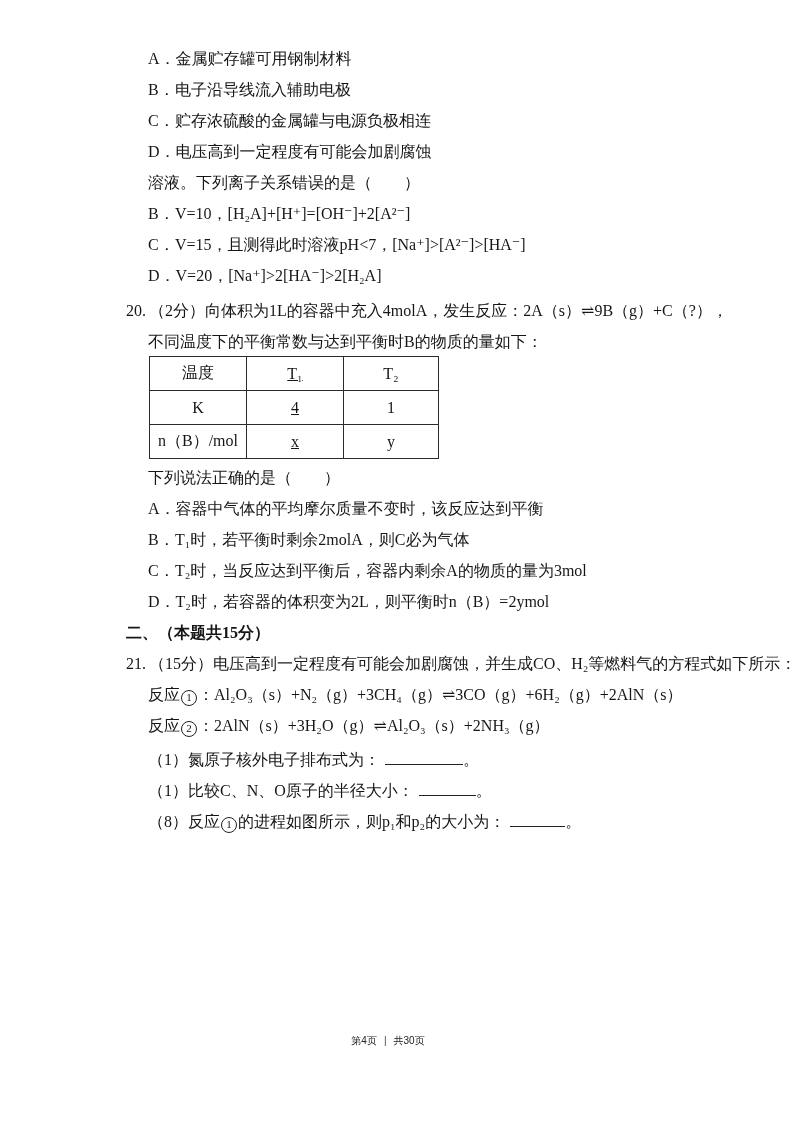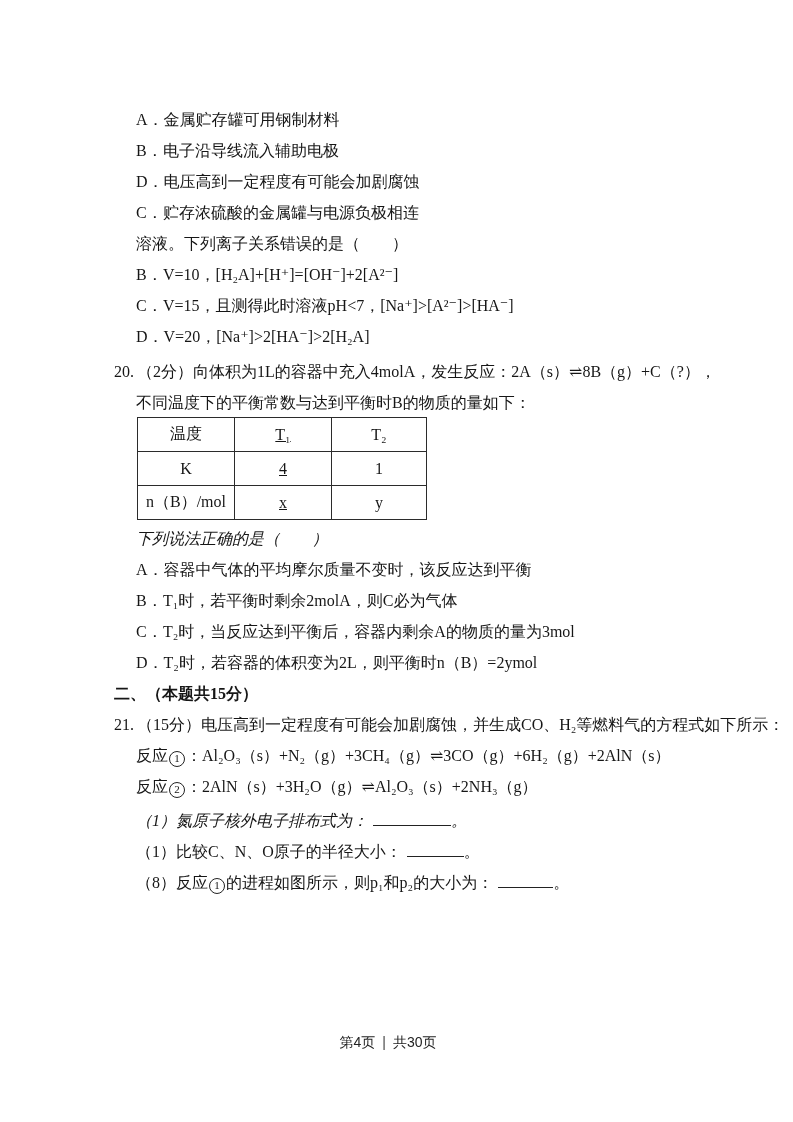--- a/index.html
+++ b/index.html
@@ -6,32 +6,33 @@
   body {
     width: 793px; height: 1122px;
     background: #ffffff;
     overflow: hidden;
     position: relative;
     font-family: "Liberation Serif", "DejaVu Serif", "DejaVu Sans", serif;
     font-size: 16px;
     color: #161616;
   }
   .content {
-    padding: 104px 0 0 114px;
+    padding: 43px 0 0 114px;
+    margin-left: 12px;
   }
   .line {
     line-height: 31px;
     height: 31px;
     white-space: nowrap;
   }
   .indent { padding-left: 22px; }
   .q-num { display: inline-block; min-width: 23px; }
   .opt-label { display: inline-block; min-width: 27px; }
   .mt4 { margin-top: 4px; }
-  .mt3 { margin-top: 3px; font-style: italic; }
+  .mt3 { margin-top: 3px; }
   .section-title { font-weight: bold; }
   table.ktable {
     border-collapse: collapse;
     margin: 0 0 0 23px;
     margin-top: -1px;
     border-radius: 12px;
   }
   table.ktable td {
     border: 1px solid #2b2b2b;
     height: 33px;
@@ -63,41 +64,41 @@
   }
   .blank-1 { width: 78px; }
   .blank-2 { width: 57px; }
   .blank-3 { width: 55px; }
   .footer {
     position: absolute;
     top: 1034px;
     left: 0; width: 776px;
     text-align: center;
     font-family: "Liberation Sans", "DejaVu Sans", sans-serif;
-    font-size: 14px;
+    font-size: 10px;
     color: #222;
   }
   .footer .sep { margin: 0 7px; color: #444; }
 </style>
 </head>
 <body>
 
 <div class="content">
 
   <div class="line indent"><span class="opt-label">A．</span><span>金属贮存罐可用钢制材料</span></div>
   <div class="line indent"><span class="opt-label">B．</span><span>电子沿导线流入辅助电极</span></div>
+  <div class="line indent"><span class="opt-label">C．</span><span>贮存浓硫酸的金属罐与电源负极相连</span></div>
   <div class="line indent"><span class="opt-label">D．</span><span>电压高到一定程度有可能会加剧腐蚀</span></div>
-  <div class="line indent"><span class="opt-label">C．</span><span>贮存浓硫酸的金属罐与电源负极相连</span></div>
 
   <div class="line indent">溶液。下列离子关系错误的是（　　）</div>
   <div class="line indent"><span class="opt-label">B．</span><span>V=10，[H₂A]+[H⁺]=[OH⁻]+2[A²⁻]</span></div>
   <div class="line indent"><span class="opt-label">C．</span><span>V=15，且测得此时溶液pH&lt;7，[Na⁺]&gt;[A²⁻]&gt;[HA⁻]</span></div>
   <div class="line indent"><span class="opt-label">D．</span><span>V=20，[Na⁺]&gt;2[HA⁻]&gt;2[H₂A]</span></div>
 
-  <div class="line mt4"><span class="q-num">20.</span><span>（2分）向体积为1L的容器中充入4molA，发生反应：2A（s）⇌8B（g）+C（?），</span></div>
+  <div class="line mt4"><span class="q-num">20.</span><span>（2分）向体积为1L的容器中充入4molA，发生反应：2A（s）⇌9B（g）+C（?），</span></div>
   <div class="line indent">不同温度下的平衡常数与达到平衡时B的物质的量如下：</div>
 
   <table class="ktable">
     <tbody>
         <tr>
       <td class="c1">温度</td>
       <td class="c2">T₁</td>
       <td class="c3">T₂</td>
     </tr>
     <tr>

